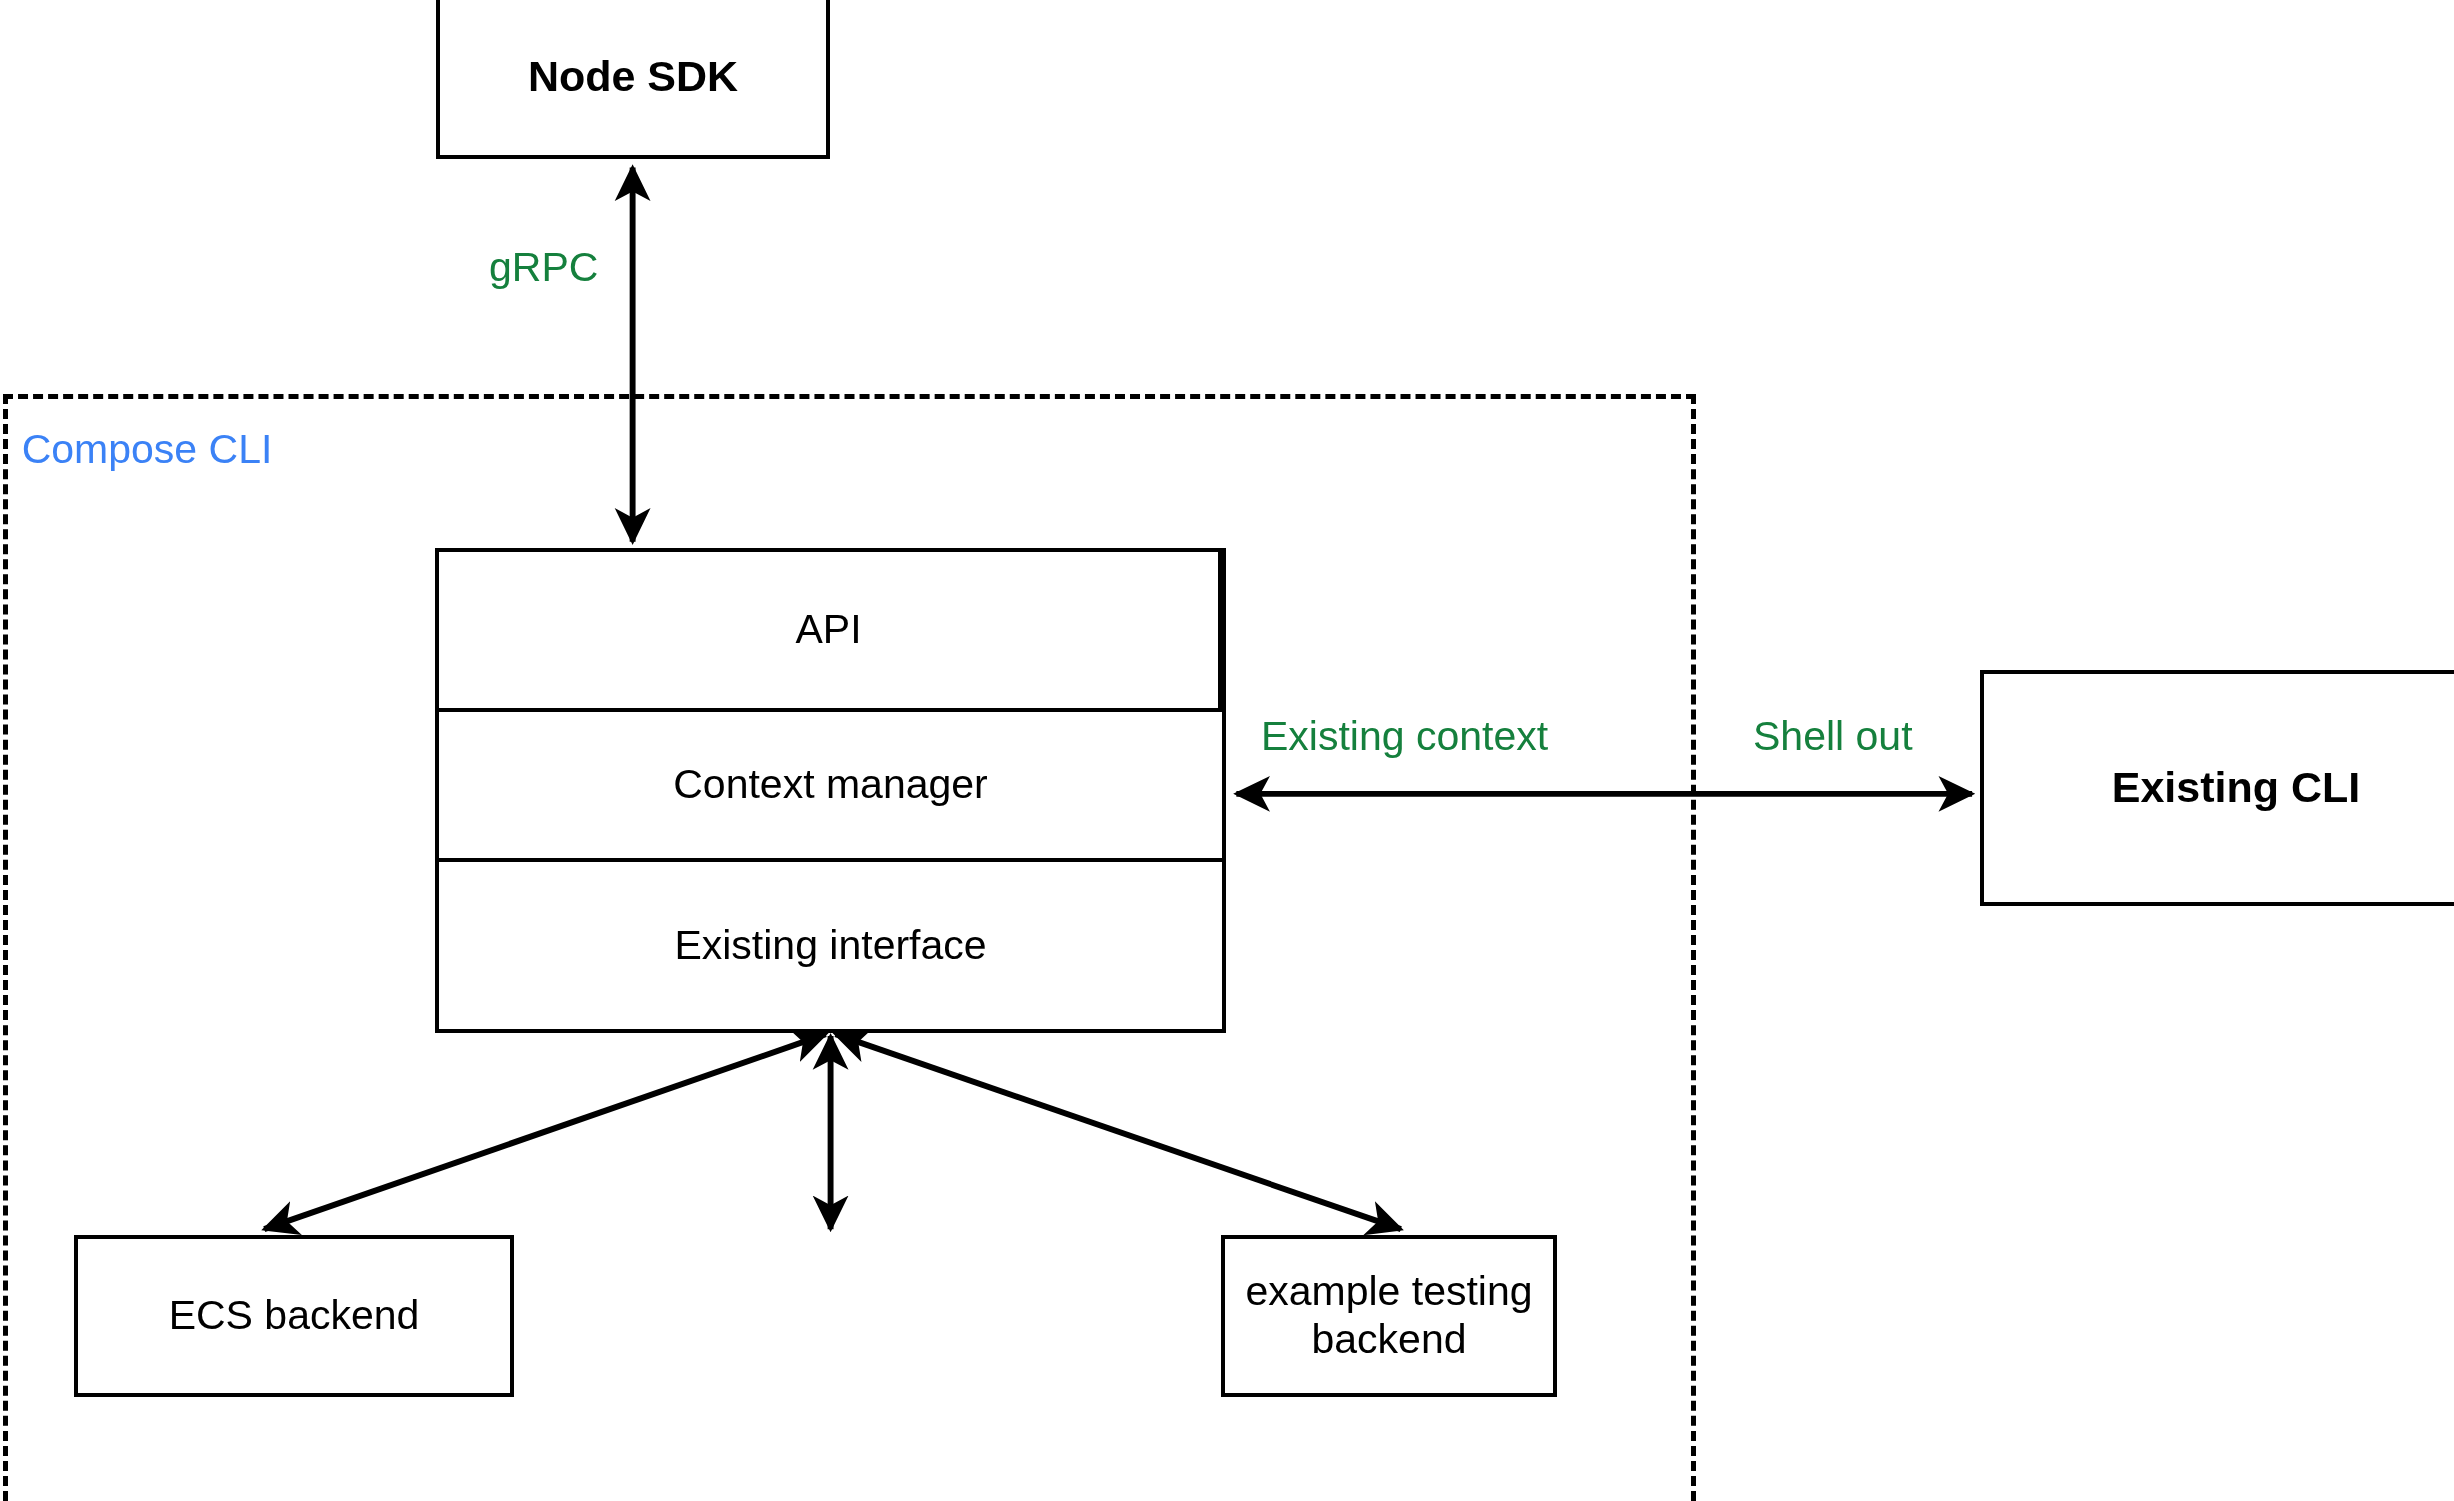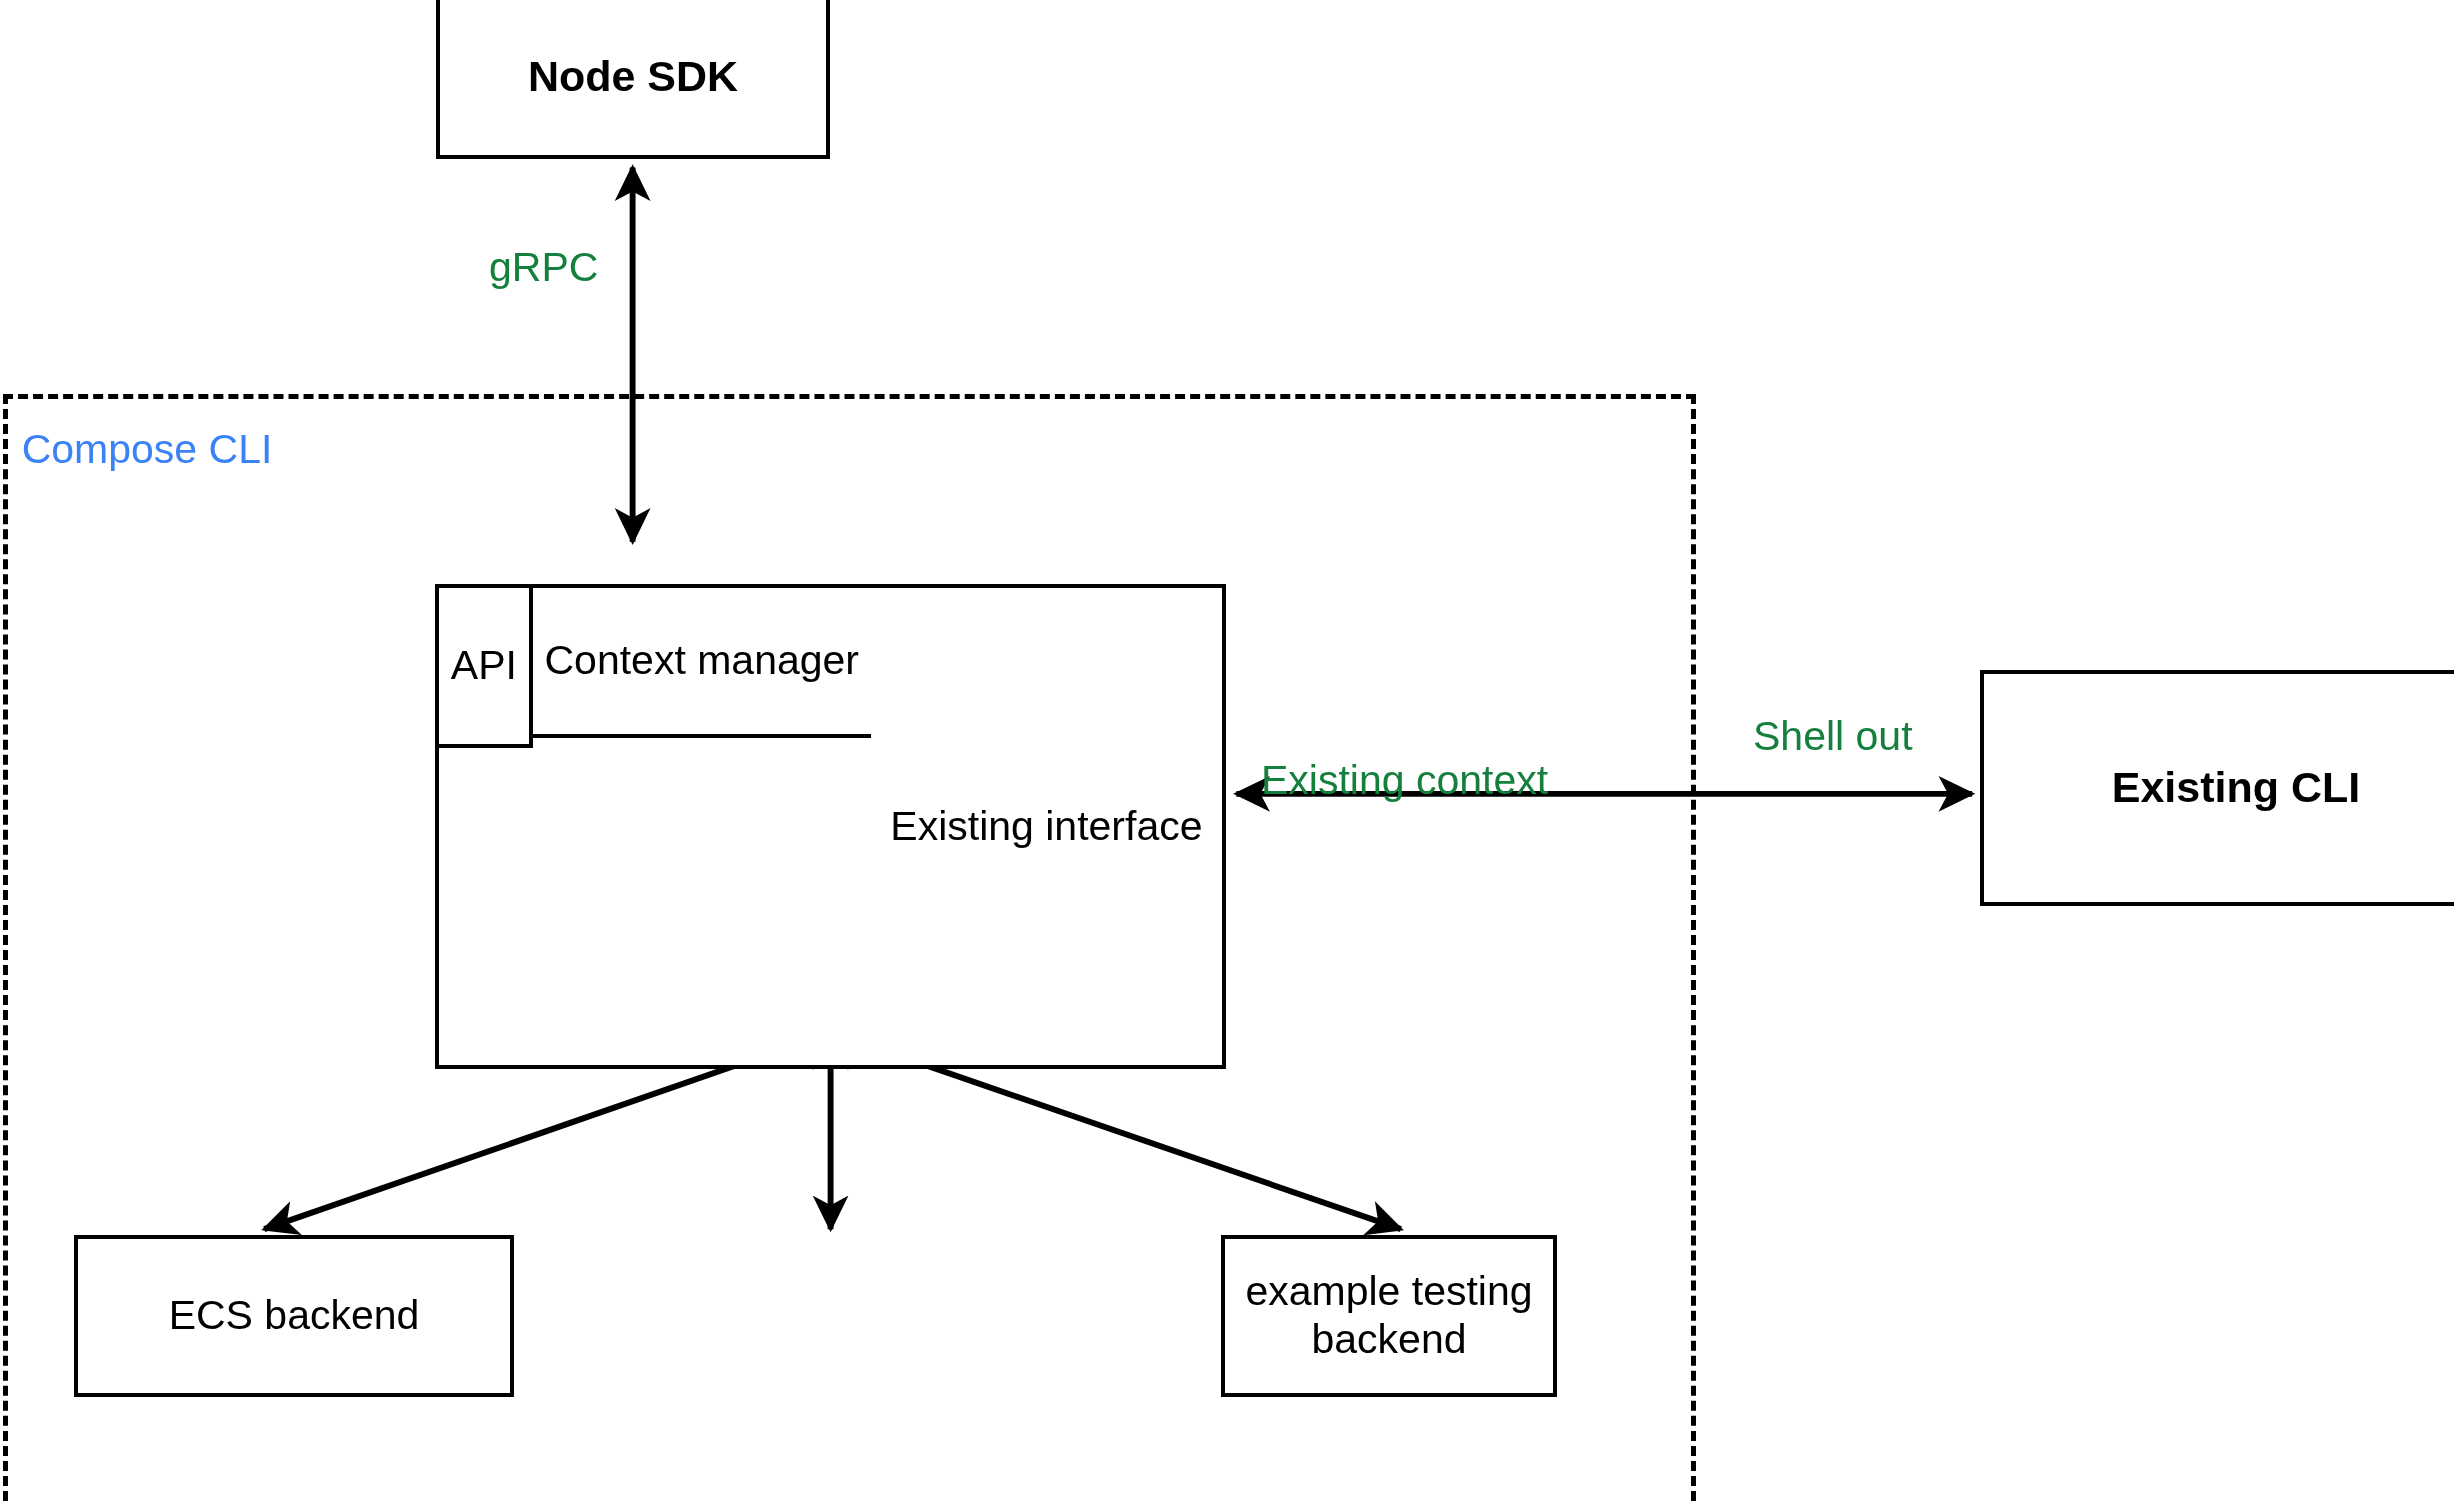--- a/index.html
+++ b/index.html
@@ -69,22 +69,21 @@
     white-space: nowrap;
   }
   
   #central-stack {
     position: absolute;
     left: 435px; top: 548px; width: 791px; height: 485px;
     box-sizing: border-box;
     border: 4.9px solid #000000;
     background: #ffffff;
     display: flex;
-    flex-direction: row;
-    margin-top: 36px;
+    flex-direction: column;
   }
   #stack-row-top {
     display: flex;
     flex-direction: row;
     height: 156px;
     border-bottom: 4.9px solid #000000;
   }
   .stack-cell {
     flex: 1 1 50%;
     display: flex;
@@ -121,21 +120,21 @@
 
   
   .edge-label {
     position: absolute;
     font-size: 41px;
     font-weight: 400;
     color: #15803d;
     white-space: nowrap;
   }
   #label-grpc { left: 489px; top: 244px; }
-  #label-existing-context { left: 1261px; top: 713px; margin-top: 44px; }
+  #label-existing-context { left: 1261px; top: 713px; }
   #label-shell-out { left: 1753px; top: 713px; }
 </style>
 </head>
 <body>
 
 <div id="diagram-root">
 
   <svg class="svg-layer" viewBox="0 0 2492 1524" xmlns="http://www.w3.org/2000/svg">
     <defs>
       <marker id="arrowEnd" viewBox="0 0 12 12" refX="10.5" refY="6" markerWidth="6.5" markerHeight="6.5" orient="auto-start-reverse">

